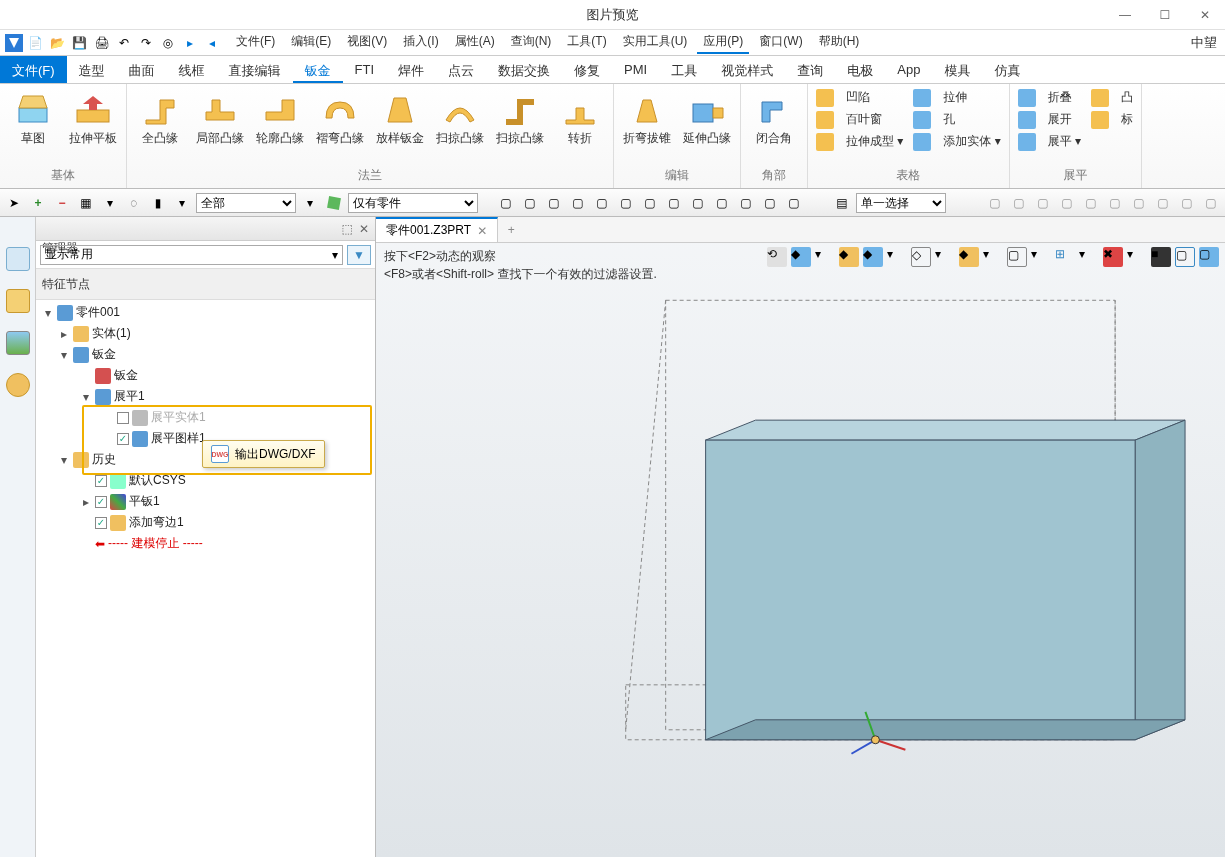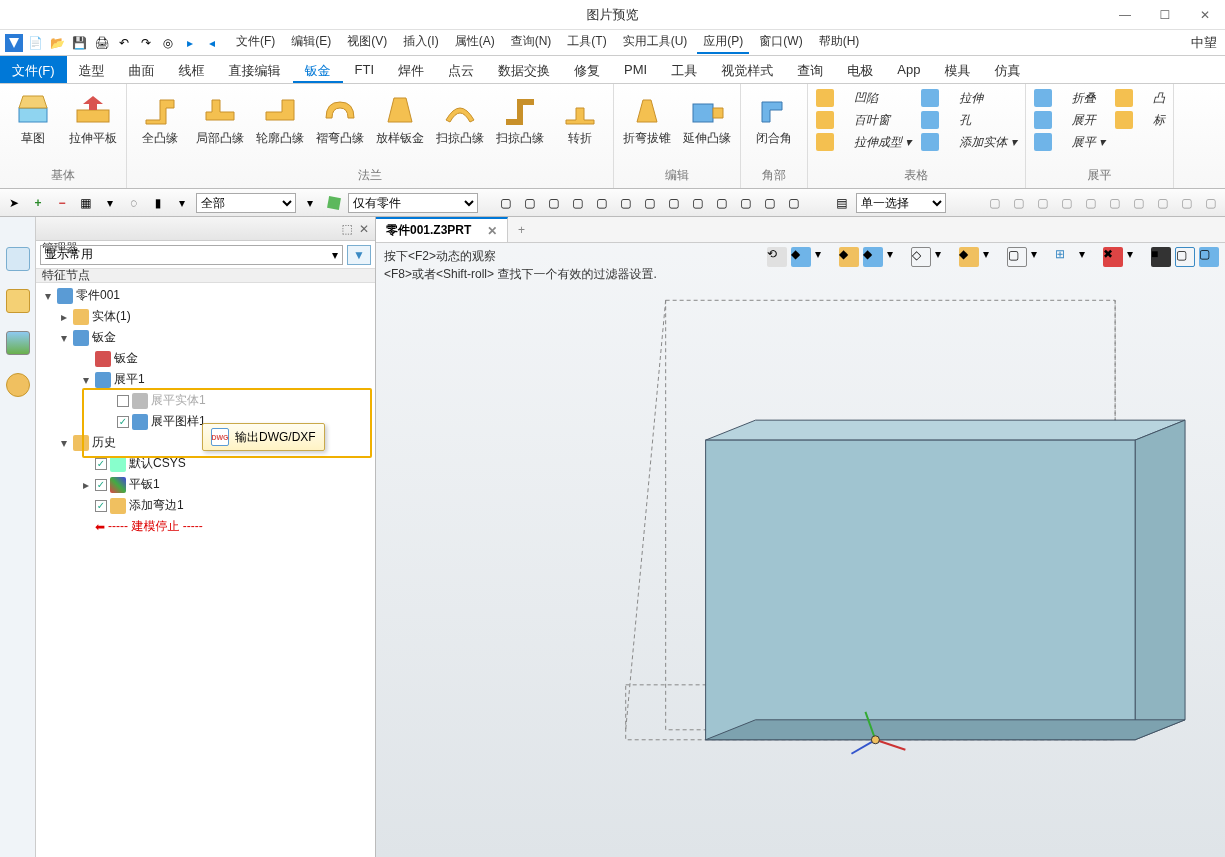--- a/index.html
+++ b/index.html
@@ -27,21 +27,21 @@
 
 
 .ribbon { height: 105px; background: linear-gradient(#fff,#f7f7f7); border-bottom: 1px solid #bbb; display: flex; }
 .group { display: flex; flex-direction: column; border-right: 1px solid #ddd; padding: 2px 4px; }
 .group-items { display: flex; gap: 2px; flex: 1; }
 .big-btn { display: flex; flex-direction: column; align-items: center; justify-content: flex-start; width: 58px; padding-top: 4px; cursor: pointer; }
 .big-btn .bicon { width: 40px; height: 40px; border-radius: 4px; display: flex; align-items: center; justify-content: center; }
 .big-btn .blabel { text-align: center; font-size: 12px; color: #333; margin-top: 2px; line-height: 1.1; }
 .group-label { text-align: center; color: #777; font-size: 12px; padding-bottom: 2px; }
 .small-btns { display: flex; flex-direction: column; gap: 2px; padding: 2px; }
-.small-row { display: flex; align-items: flex-end; gap: 20px; cursor: pointer; padding: 1px 2px; font-style: italic; }
+.small-row { display: flex; align-items: flex-start; gap: 12px; cursor: pointer; padding: 1px 2px; }
 .small-row .sicon { width: 18px; height: 18px; border-radius: 2px; }
 .small-row .slabel { color: #333; font-size: 12px; white-space: nowrap; }
 
 
 .toolbar2 { height: 28px; background: linear-gradient(#fdfdfd,#ececec); border-bottom: 1px solid #bbb; display: flex; align-items: center; gap: 4px; padding: 0 4px; }
 .toolbar2 .tbtn { width: 20px; height: 20px; display:flex; align-items:center; justify-content:center; }
 .toolbar2 select, .toolbar2 .combo { height: 20px; font-size: 12px; border: 1px solid #aaa; background: #fff; }
 
 
 .main { display: flex; height: calc(857px - 30px - 26px - 28px - 105px - 28px); }
@@ -50,36 +50,36 @@
 .leftstrip { width: 36px; background: #f0f4f8; border-right: 1px solid #ccc; display: flex; flex-direction: column; align-items: center; padding-top: 30px; gap: 18px; }
 .leftstrip .lsicon { width: 24px; height: 24px; border-radius: 3px; }
 
 
 .manager { width: 340px; background: #fff; border-right: 1px solid #bbb; display: flex; flex-direction: column; }
 .manager-header { height: 24px; background: linear-gradient(#f5f5f5,#e5e5e5); border-bottom: 1px solid #ccc; display: flex; align-items: center; padding: 0 6px; justify-content: space-between; }
 .manager-header .mtitle { font-size: 12px; color: #333; margin-top: 40px; }
 .manager-header .mctrls { display: flex; gap: 6px; color: #666; }
 .manager-toolbar { height: 28px; display: flex; align-items: center; padding: 0 4px; border-bottom: 1px solid #ddd; gap: 4px; }
 .manager-toolbar .combo { flex: 1; height: 20px; border: 1px solid #aaa; display:flex; align-items:center; padding: 0 4px; justify-content: space-between; }
-.section-hdr { height: 14px; background: #f0f0f0; border-bottom: 1px solid #ddd; display: flex; align-items: center; padding: 0 6px; color: #333; }
+.section-hdr { height: 31px; background: #f0f0f0; border-bottom: 1px solid #ddd; display: flex; align-items: center; padding: 0 6px; color: #333; }
 .tree { flex: 1; overflow: auto; padding: 2px 0; position: relative; }
 .tree-node { display: flex; align-items: center; height: 21px; padding-left: 6px; gap: 3px; cursor: pointer; }
 .tree-node .expander { width: 12px; text-align: center; color: #555; }
 .tree-node .nicon { width: 16px; height: 16px; border-radius: 2px; display: inline-block; }
 .tree-node .nlabel { color: #222; font-size: 12px; }
 .tree-node.stop .nlabel { color: #d00; }
 .highlight-box { position: absolute; border: 2px solid #f0b000; border-radius: 2px; pointer-events: none; }
 .context-menu { position: absolute; background: linear-gradient(#fffdf0,#fff3c4); border: 1px solid #c9a94a; border-radius: 2px; box-shadow: 2px 2px 4px rgba(0,0,0,.2); padding: 4px 8px; display: flex; align-items: center; gap: 6px; }
 .context-menu .cmicon { width: 18px; height: 18px; background: #fff; border: 1px solid #5a9bd5; border-radius: 2px; display:flex; align-items:center; justify-content:center; font-size:7px; color:#d9534f; font-weight:bold; }
 .chk { width: 12px; height: 12px; border: 1px solid #888; display: inline-flex; align-items:center; justify-content:center; font-size:10px; color:#2a8; }
 
 
 .viewport { flex: 1; display: flex; flex-direction: column; background: linear-gradient(#f4f6f8,#dfe4e8); }
 .doc-tabs { height: 26px; background: #f5f5f5; border-bottom: 1px solid #ccc; display: flex; align-items: stretch; }
-.doc-tab { display: flex; align-items: center; gap: 16px; padding: 0 10px; background: #fff; border-right: 1px solid #ccc; border-top: 2px solid #0078d7; font-weight: bold; }
+.doc-tab { display: flex; align-items: center; gap: 6px; padding: 0 10px; background: #fff; border-right: 1px solid #ccc; border-top: 2px solid #0078d7; }
 .doc-tab .close { color: #888; cursor: pointer; }
 .doc-tab-add { width: 26px; display:flex; align-items:center; justify-content:center; color:#888; cursor:pointer; }
 .viewport-body { flex: 1; position: relative; }
 .hint-text { position: absolute; left: 8px; top: 4px; color: #333; font-size: 12px; line-height: 1.5; }
 .view-toolbar { position: absolute; right: 6px; top: 4px; display: flex; gap: 4px; }
 .view-toolbar .vicon { width: 20px; height: 20px; border-radius: 2px; }
 
 
 .model-svg { position: absolute; left: 0; top: 0; width: 100%; height: 100%; }
 </style>

